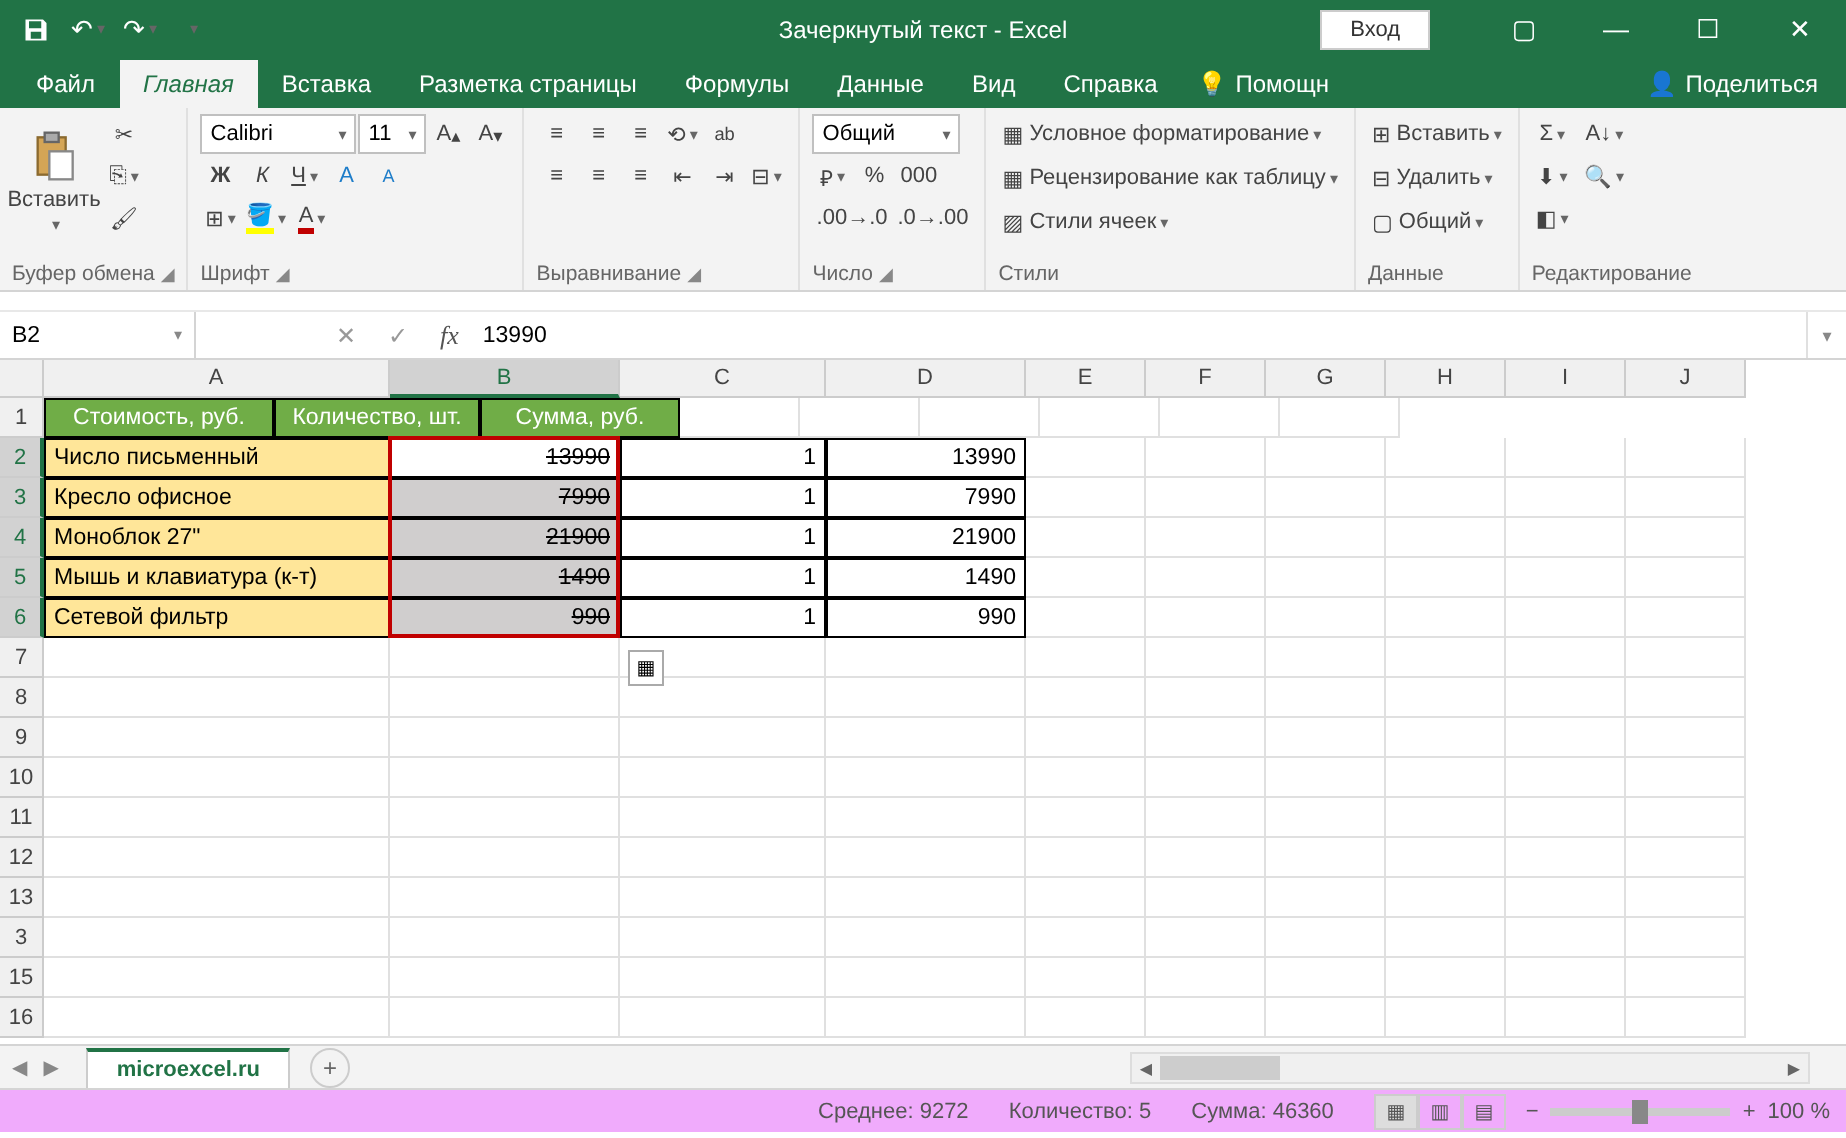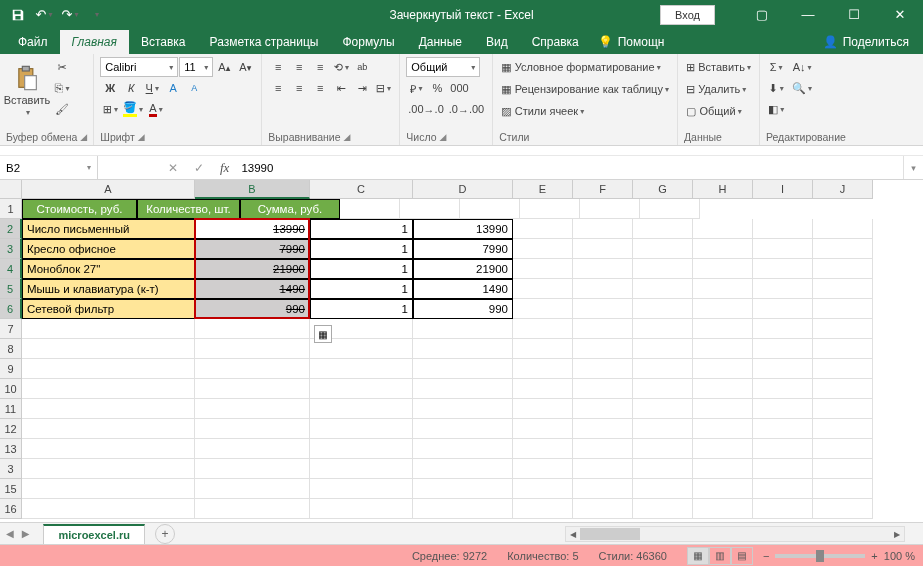--- a/index.html
+++ b/index.html
@@ -71,21 +71,21 @@
 
 .sheetbar { height: 22px; border-top: 1px solid #d4d4d4; background: #f3f3f3; display: flex; align-items: center; position: relative; }
 .sheet-nav { display: flex; padding: 0 6px; gap: 8px; color: #888; font-size: 10px; }
 .sheettab { background: #fff; border: 1px solid #ccc; border-bottom: none; padding: 3px 14px; font-size: 11px; margin-left: 8px; border-top: 2px solid #217346; font-weight: bold; color: #217346; }
 .sheet-add { width: 20px; height: 20px; border: 1px solid #ccc; border-radius: 50%; display: flex; align-items: center; justify-content: center; margin-left: 10px; color: #666; font-size: 12px; }
 .hscroll { position: absolute; right: 18px; bottom: 2px; width: 340px; height: 16px; background: #f0f0f0; border: 1px solid #ddd; }
 .hscroll-thumb { position: absolute; left: 14px; top: 1px; width: 60px; height: 12px; background: #cdcdcd; }
 .hscroll-btn { position: absolute; width: 14px; height: 14px; top: 0; display: flex; align-items: center; justify-content: center; font-size: 8px; color: #666; }
 
 
-.statusbar { height: 22px; background: #fca5a5; border-top: 1px solid #d4d4d4; display: flex; align-items: center; font-size: 11px; color: #555; padding: 0 8px; }
+.statusbar { height: 22px; background: #f0abfc; border-top: 1px solid #d4d4d4; display: flex; align-items: center; font-size: 11px; color: #555; padding: 0 8px; }
 .stat-item { padding: 0 10px; }
 .view-btns { display: flex; gap: 0; margin-left: 10px; }
 .view-btn { width: 22px; height: 18px; border: 1px solid #ccc; display: flex; align-items: center; justify-content: center; font-size: 10px; }
 .view-btn.active { background: #ddd; }
 .zoom { display: flex; align-items: center; gap: 6px; margin-left: 10px; }
 .zoom-slider { width: 90px; height: 4px; background: #ccc; position: relative; }
 .zoom-thumb { position: absolute; left: 50%; top: -4px; width: 8px; height: 12px; background: #888; transform: translateX(-50%); }
 
 
 .isvg { width: 14px; height: 14px; }
@@ -561,21 +561,21 @@
     <div class="hscroll-btn" style="left:0">◀</div>
     <div class="hscroll-thumb"></div>
     <div class="hscroll-btn" style="right:0">▶</div>
   </div>
 </div>
 
 <div class="statusbar">
   <div style="flex:1"></div>
   <div class="stat-item"><span>Среднее:</span> <span>9272</span></div>
   <div class="stat-item"><span>Количество:</span> <span>5</span></div>
-  <div class="stat-item"><span>Стили:</span> <span>46360</span></div>
+  <div class="stat-item"><span>Сумма:</span> <span>46360</span></div>
   <div class="view-btns">
     <div class="view-btn active">▦</div>
     <div class="view-btn">▥</div>
     <div class="view-btn">▤</div>
   </div>
   <div class="zoom">
     <span>−</span>
     <div class="zoom-slider">
         <div class="zoom-thumb"></div>
       </div>

